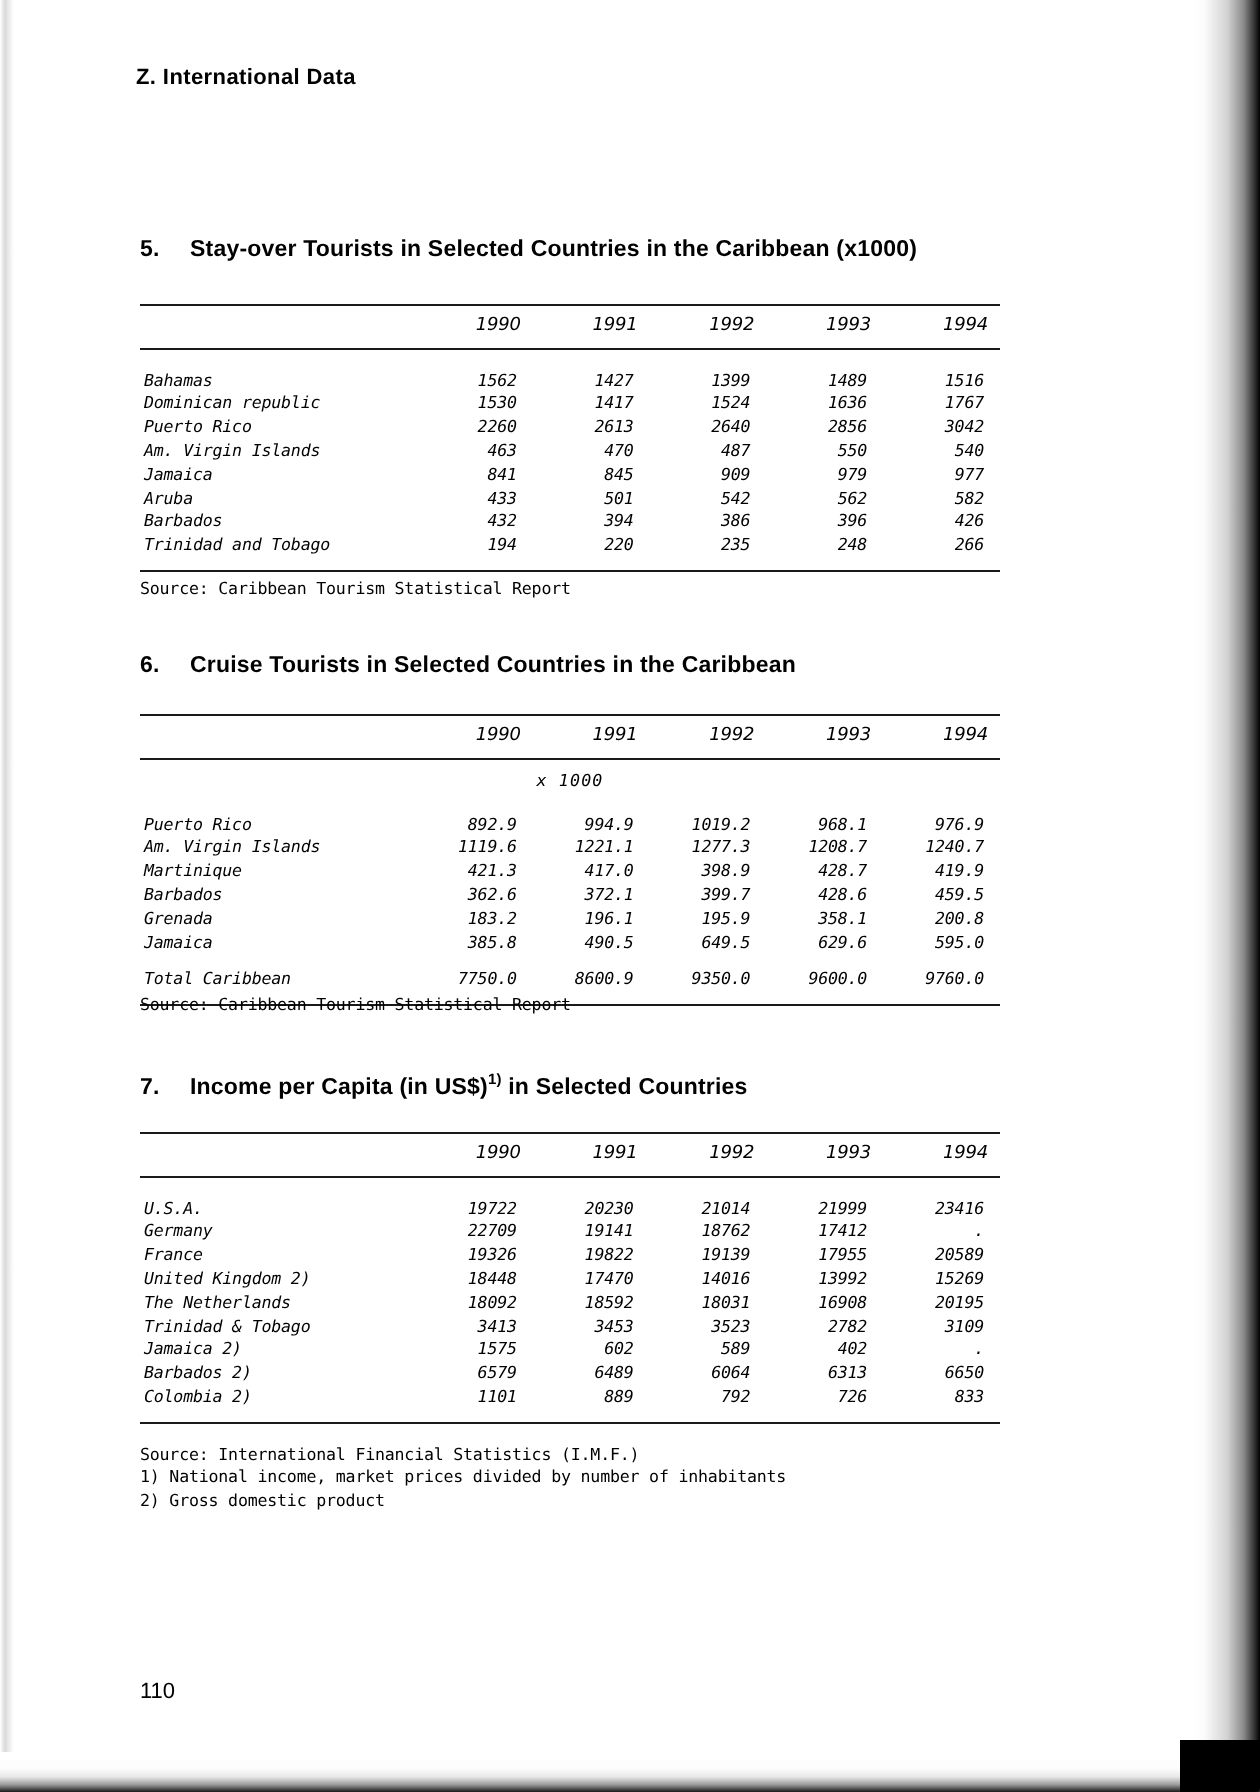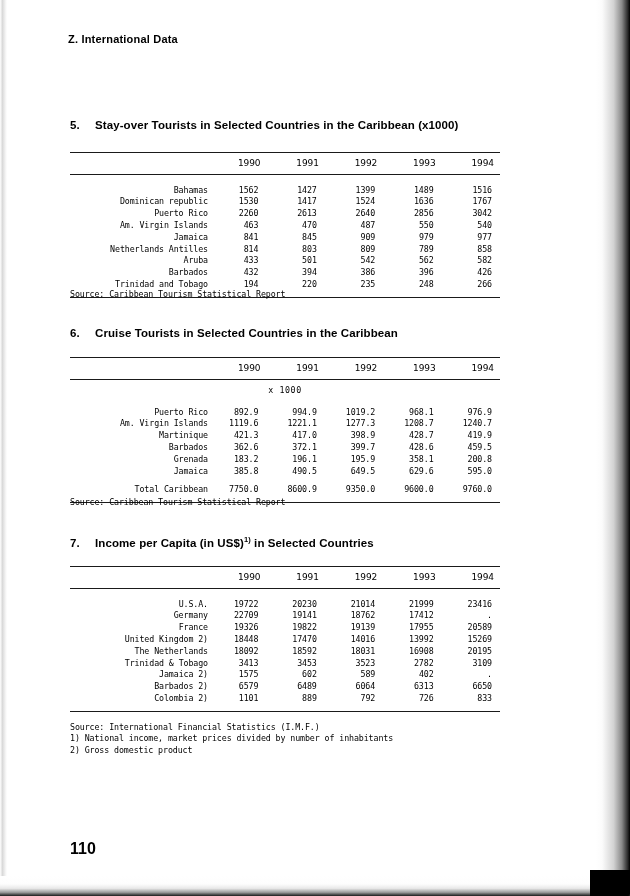--- a/index.html
+++ b/index.html
@@ -90,20 +90,21 @@
     left: 70px;
     width: 430px;
     font-family: "DejaVu Sans Mono", monospace;
     font-size: 8.3px;
     letter-spacing: -0.1px;
   }
   .tbl table {
     border-collapse: collapse;
     width: 430px;
     table-layout: fixed;
+    font-style: italic;
   }
   .tbl col.c-label { width: 138px; }
   .tbl col.c-yr    { width: 58.4px; }
 
   .rule-top td, .rule-mid td {
     padding: 0;
     height: 0;
   }
   .rule-top td { border-bottom: 1.6px solid #1a1a1a; }
   .rule-mid td { border-bottom: 1.2px solid #1a1a1a; }
@@ -127,21 +128,21 @@
 
   .spacer td { height: 9px; padding: 0; }
   .spacer-sm td { height: 7px; padding: 0; }
 
   .row td {
     padding: 0.6px 0 0.6px 0;
     line-height: 10.6px;
     white-space: nowrap;
   }
   .row td.lab {
-    text-align: right;
+    text-align: left;
     padding-left: 2px;
     margin-top: 16px;
   }
   .row td.num {
     text-align: right;
     padding-right: 8px;
   }
   .row.total td { padding-top: 0; }
 
   .src {
@@ -151,22 +152,22 @@
     font-size: 8.3px;
     letter-spacing: -0.1px;
     white-space: pre;
     line-height: 11.5px;
   }
 
   .folio {
     position: absolute;
     left: 70px;
     top: 840px;
-    font-size: 16px;
-    font-weight: bold;
+    font-size: 11px;
+    font-weight: normal;
   }
 </style>
 </head>
 <body>
 
 <div id="page-sheet">
   <div id="edge-left"></div>
   <div id="edge-right"></div>
   <div id="edge-bottom"></div>
   <div id="edge-corner"></div>
@@ -243,28 +244,20 @@
       </tr>
       <tr class="row">
         <td class="lab">Jamaica</td>
         <td class="num">841</td>
         <td class="num">845</td>
         <td class="num">909</td>
         <td class="num">979</td>
         <td class="num">977</td>
       </tr>
       <tr class="row">
-        <td class="lab">Netherlands Antilles</td>
-        <td class="num">814</td>
-        <td class="num">803</td>
-        <td class="num">809</td>
-        <td class="num">789</td>
-        <td class="num">858</td>
-      </tr>
-      <tr class="row">
         <td class="lab">Aruba</td>
         <td class="num">433</td>
         <td class="num">501</td>
         <td class="num">542</td>
         <td class="num">562</td>
         <td class="num">582</td>
       </tr>
       <tr class="row">
         <td class="lab">Barbados</td>
         <td class="num">432</td>

